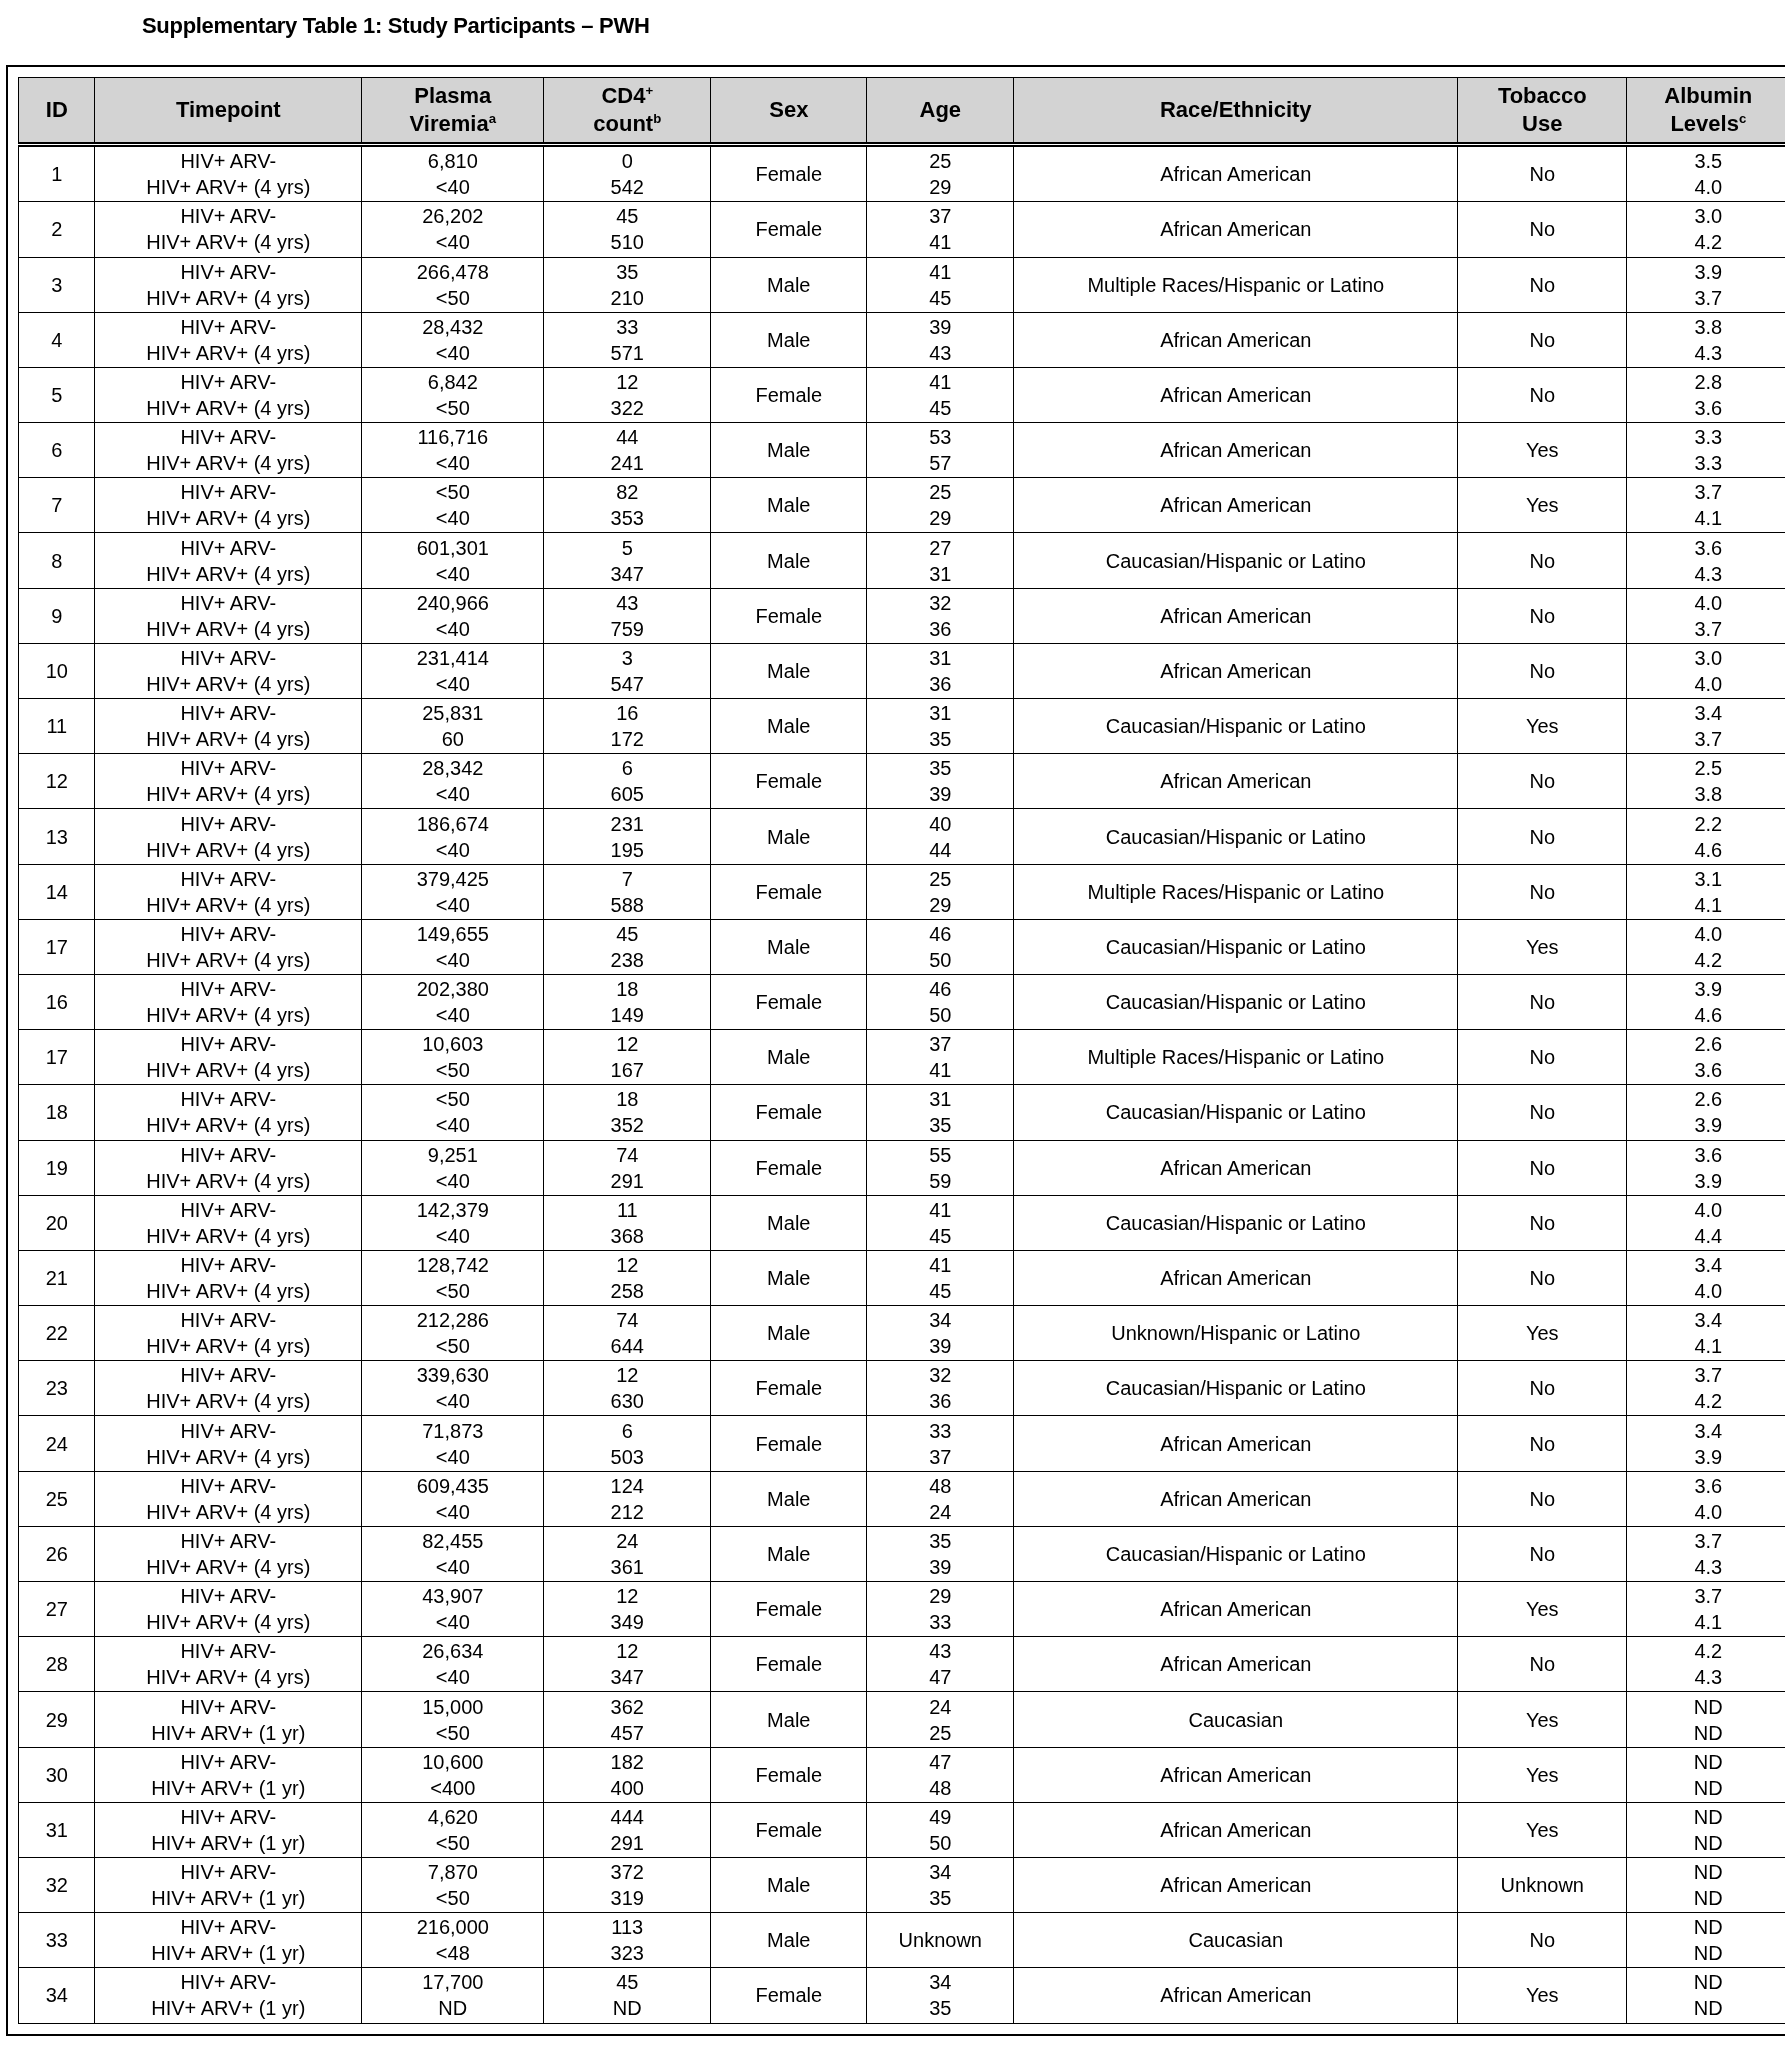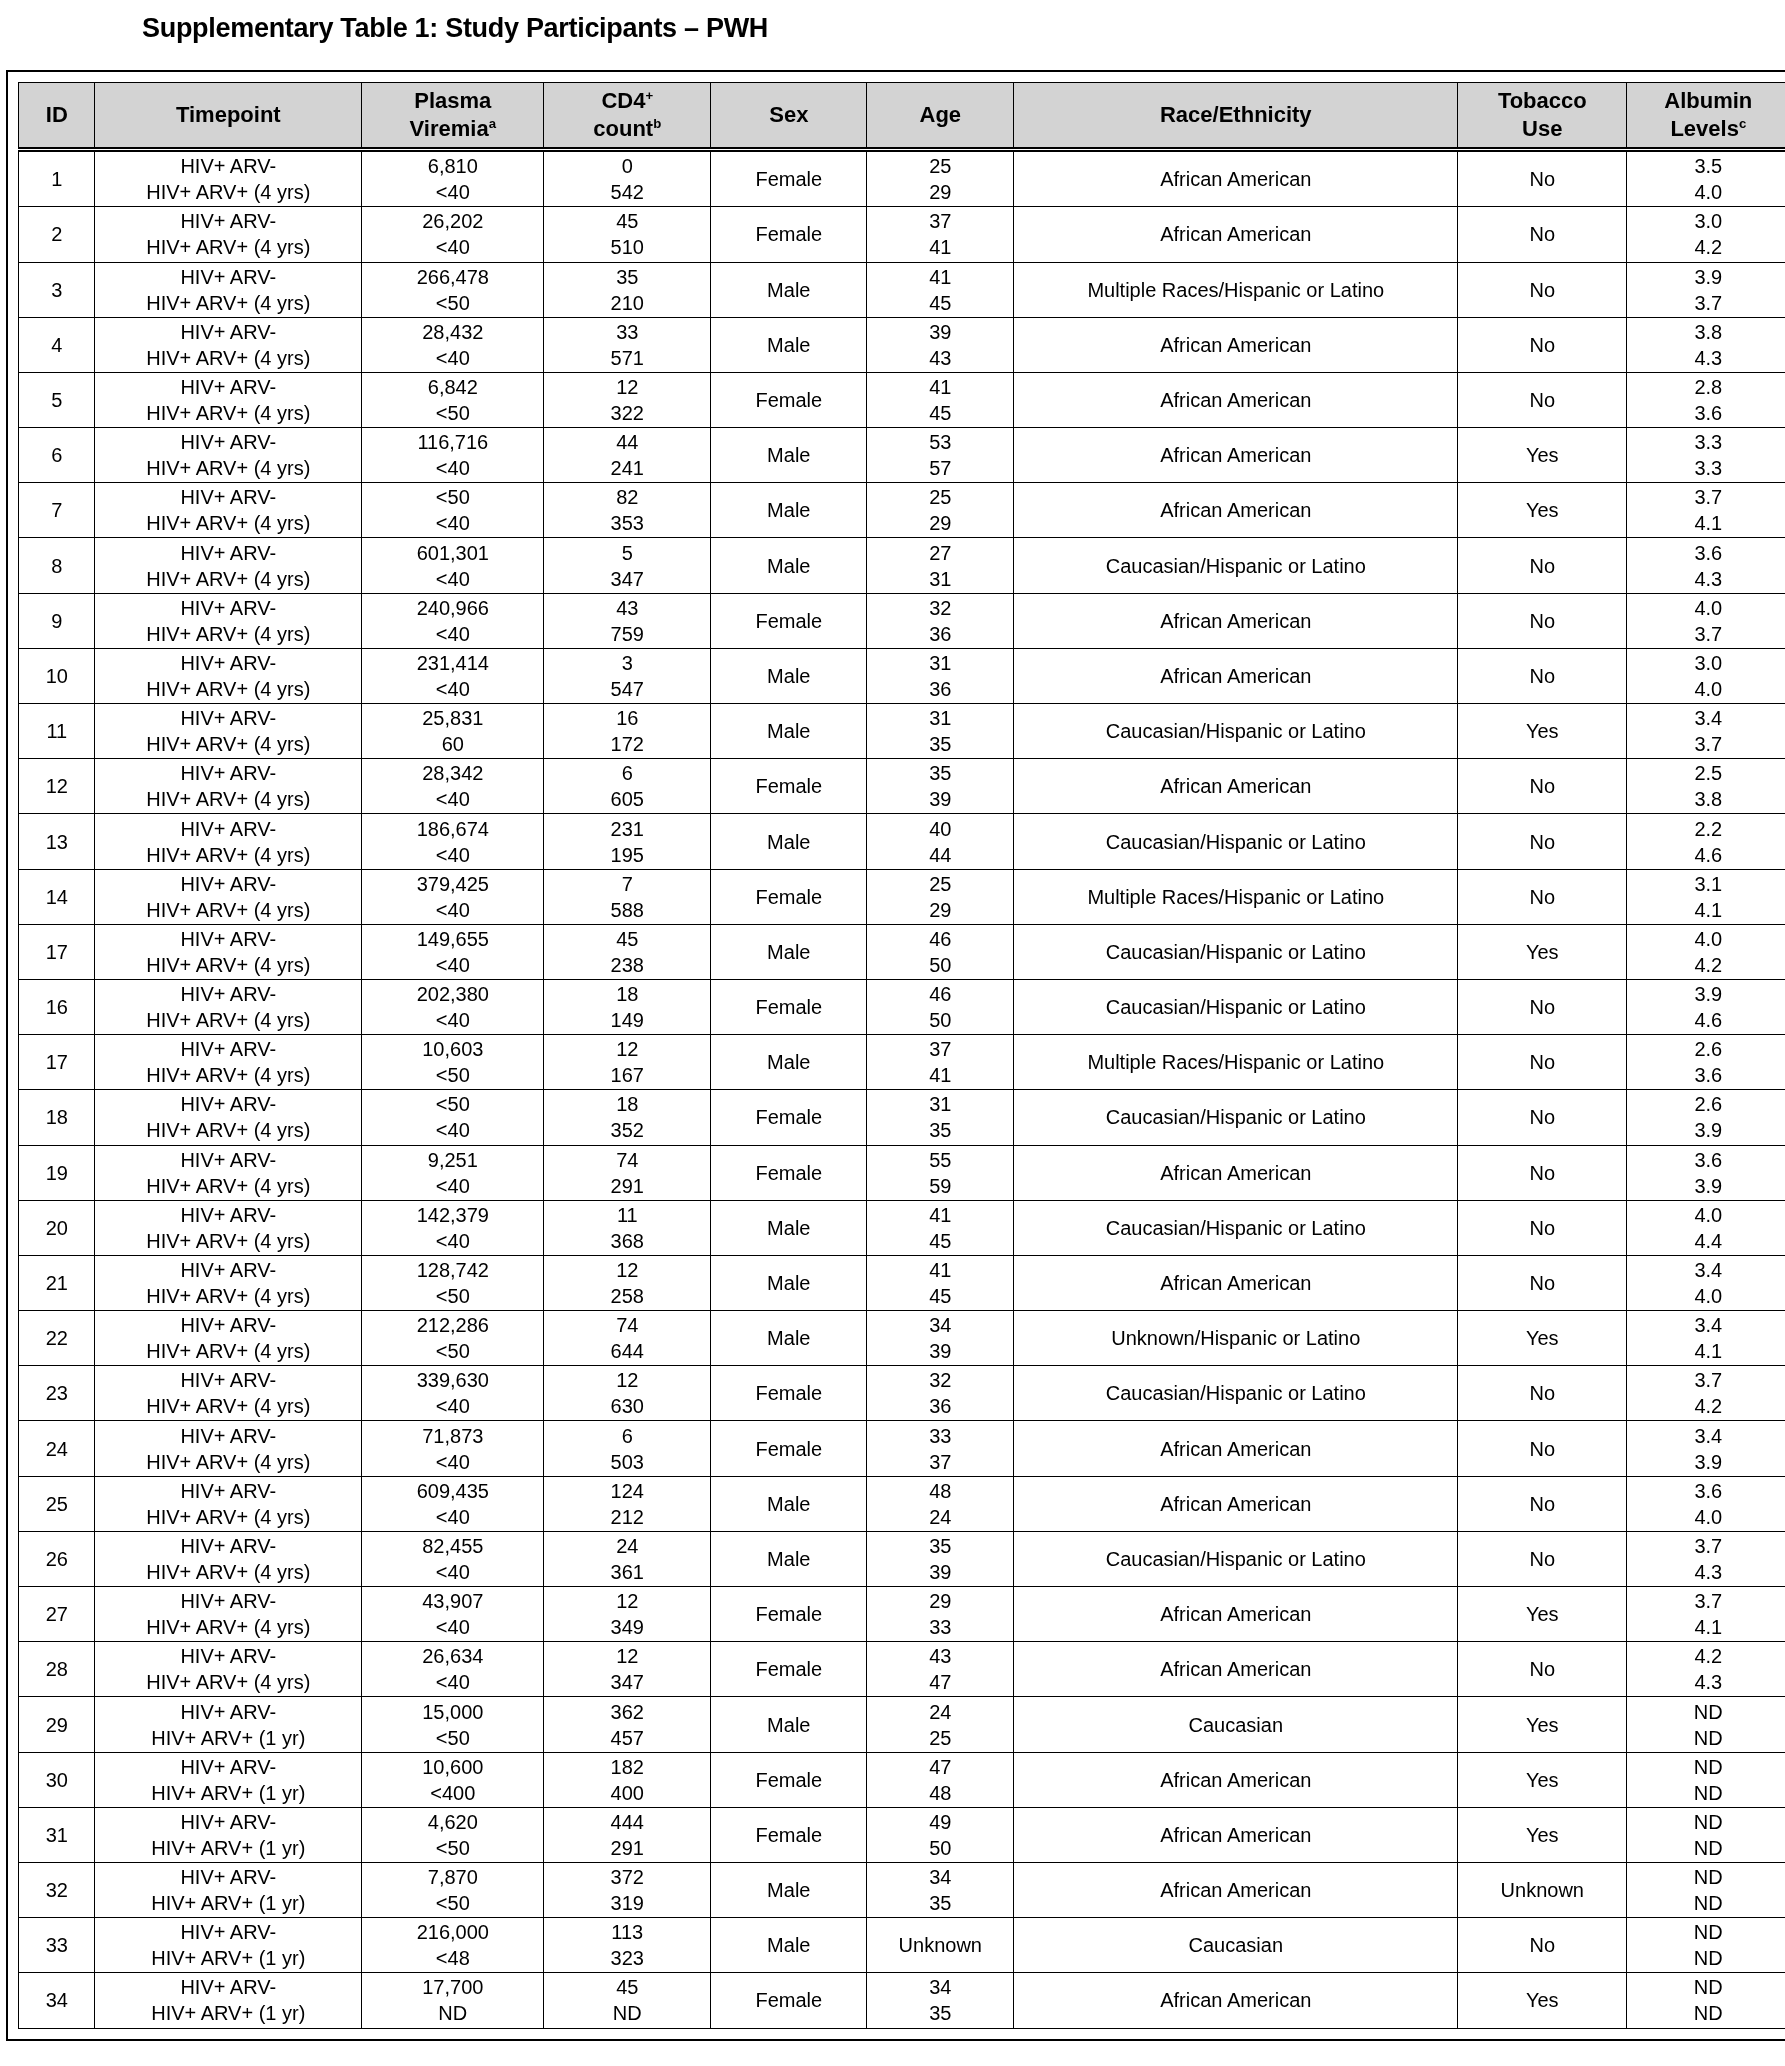--- a/index.html
+++ b/index.html
@@ -9,21 +9,21 @@
     font-family: "Liberation Sans", sans-serif;
     color: #000000;
   }
   body {
     width: 1785px;
     height: 2066px;
     position: relative;
     overflow: hidden;
   }
   .page-title {
-    font-size: 27px;
+    font-size: 22px;
     font-weight: bold;
     margin: 12.6px 0 26.4px 142px;
     letter-spacing: -0.3px;
     white-space: nowrap;
   }
   .table-outer {
     display: inline-block;
     margin-left: 6.3px;
     border: 2.3px solid #000;
     padding: 10px;

